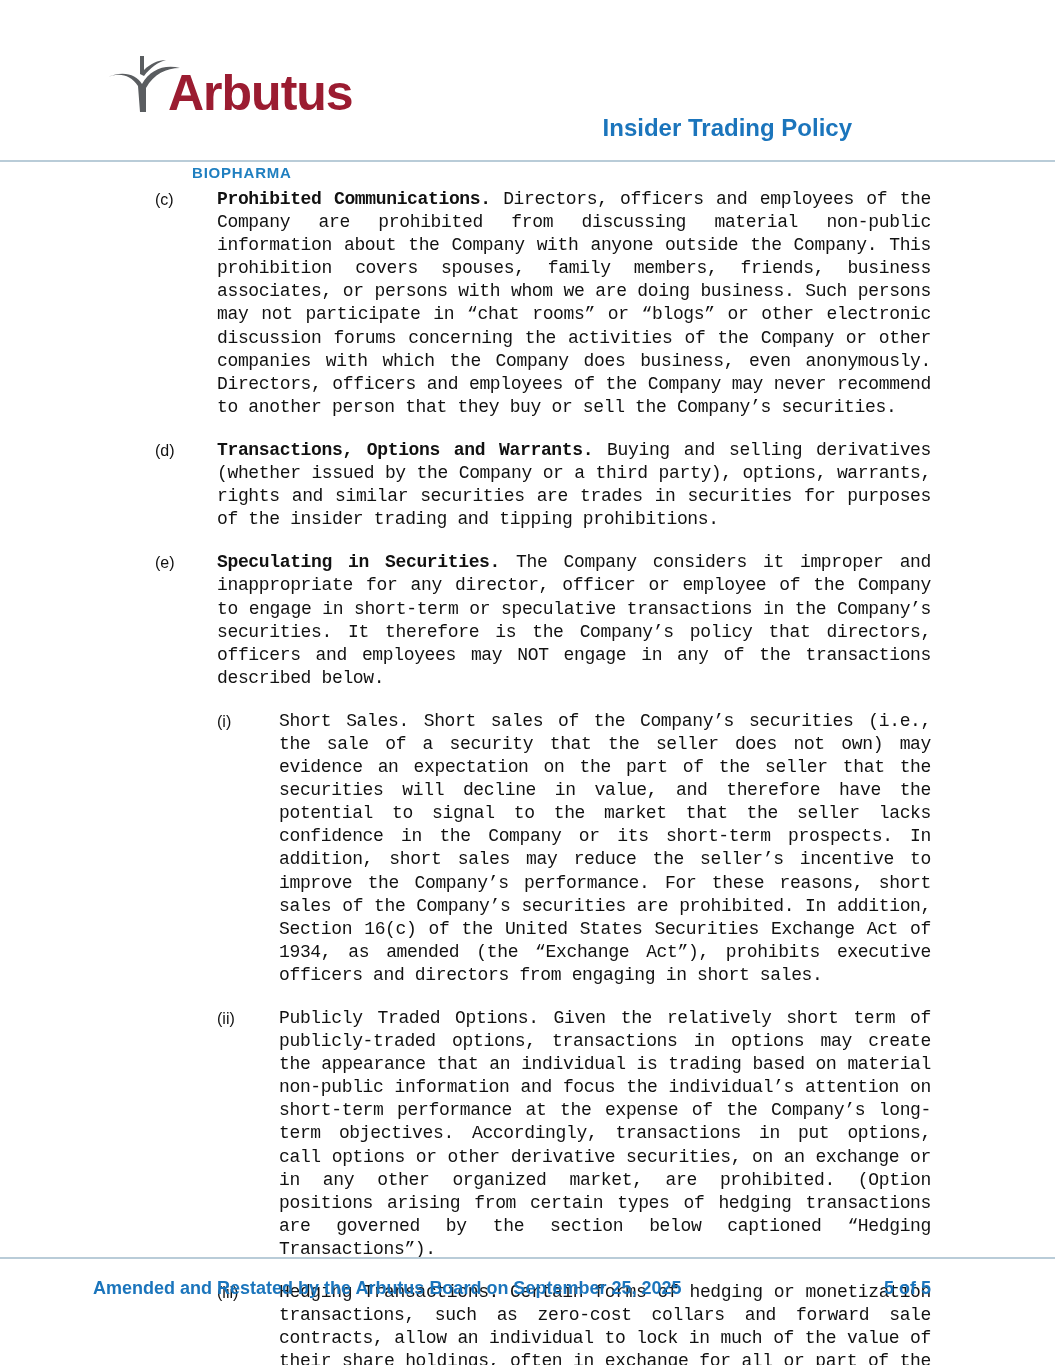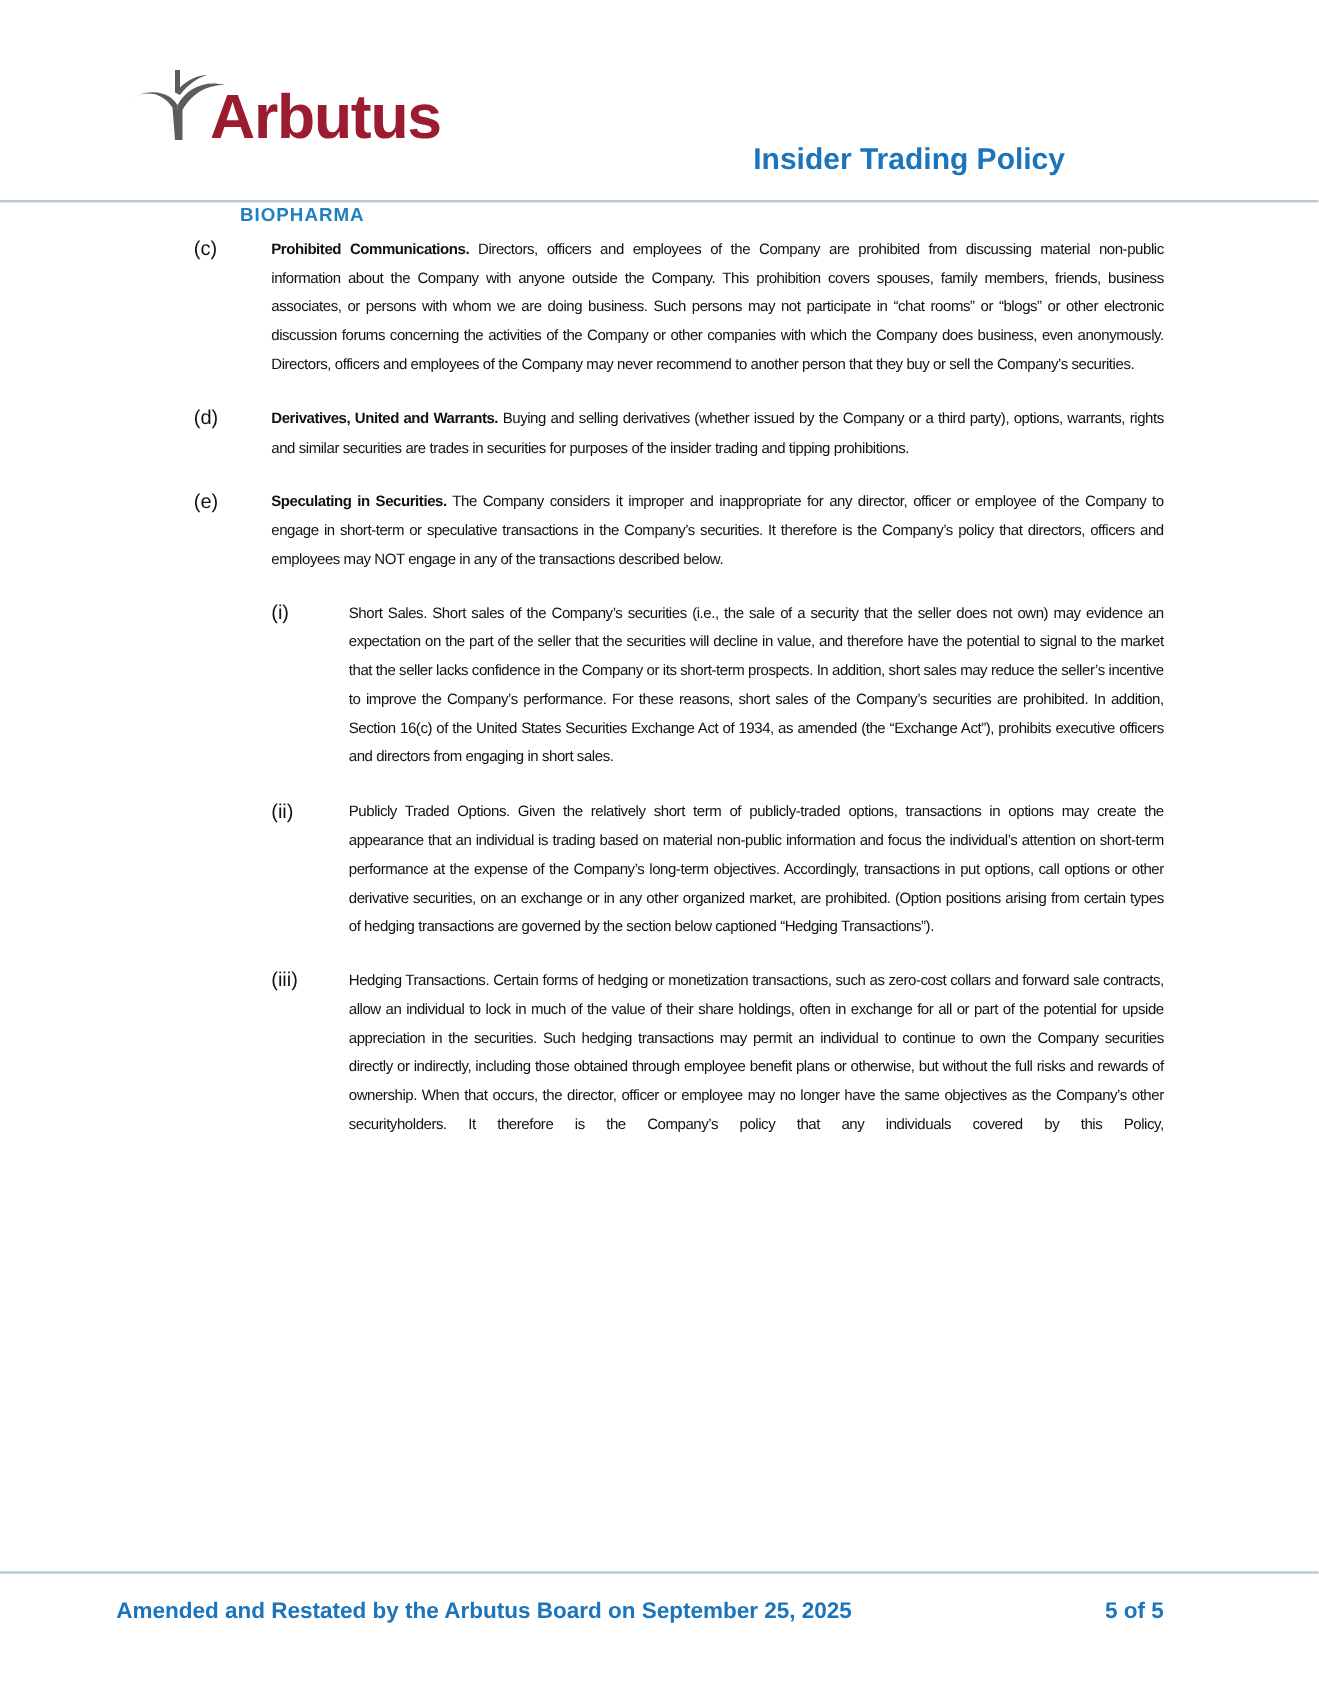--- a/index.html
+++ b/index.html
@@ -12,21 +12,21 @@
   .logo-sub { position: absolute; left: 88px; top: 70px; font-weight: bold; font-size: 15px;
               color: #1f7fc0; letter-spacing: 0.8px; margin-top: 44px; }
   .header-title { position: absolute; right: 108px; top: 114px; font-weight: bold; font-size: 24px;
                   color: #1b75bc; }
   .rule { position: absolute; left: 0; width: 1055px; height: 2px; background: #b9ccd8; }
   .rule.top { top: 160px; }
   .rule.bottom { top: 1257px; }
   .content { position: absolute; left: 0; top: 188px; width: 1055px; }
   .item { position: relative; margin-bottom: 20px; }
   .marker { position: absolute; font-size: 16px; line-height: 23px; }
-  .text { font-size: 12px; line-height: 23.1px; text-align: justify; font-family: Liberation Sans, sans-serif;
+  .text { font-size: 18px; line-height: 23.1px; text-align: justify; font-family: Liberation Mono, monospace;
           letter-spacing: -0.35px; word-spacing: 0px; }
   .lvl1 .marker { left: 155px; }
   .lvl1 .text { margin-left: 217px; width: 714px; }
   .lvl2 .marker { left: 217px; }
   .lvl2 .text { margin-left: 279px; width: 652px; }
   .lead { font-weight: bold; }
   .footer { position: absolute; left: 0; top: 1278px; width: 1055px; }
   .footer-left { position: absolute; left: 93px; font-weight: bold; font-size: 18px; color: #1b75bc; text-align: center; }
   .footer-right { position: absolute; right: 124px; font-weight: bold; font-size: 18px; color: #1b75bc; }
 </style>
@@ -48,21 +48,21 @@
 </div>
 <div class="rule top"></div>
 
 <div class="content">
   <div class="item lvl1">
     <span class="marker">(c)</span>
     <div class="text"><span class="lead">Prohibited Communications.</span><span>  Directors, officers and employees of the Company are prohibited from discussing material non-public information about the Company with anyone outside the Company.  This prohibition covers spouses, family members, friends, business associates, or persons with whom we are doing business.  Such persons may not participate in “chat rooms” or “blogs” or other electronic discussion forums concerning the activities of the Company or other companies with which the Company does business, even anonymously. Directors, officers and employees of the Company may never recommend to another person that they buy or sell the Company’s securities.</span></div>
   </div>
   <div class="item lvl1">
     <span class="marker">(d)</span>
-    <div class="text"><span class="lead">Derivatives, United and Warrants.</span><span>  Buying and selling derivatives (whether issued by the Company or a third party), options, warrants, rights and similar securities are trades in securities for purposes of the insider trading and tipping prohibitions.</span></div>
+    <div class="text"><span class="lead">Transactions, Options and Warrants.</span><span>  Buying and selling derivatives (whether issued by the Company or a third party), options, warrants, rights and similar securities are trades in securities for purposes of the insider trading and tipping prohibitions.</span></div>
   </div>
   <div class="item lvl1">
     <span class="marker">(e)</span>
     <div class="text"><span class="lead">Speculating in Securities.</span><span>  The Company considers it improper and inappropriate for any director, officer or employee of the Company to engage in short-term or speculative transactions in the Company’s securities.  It therefore is the Company’s policy that directors, officers and employees may NOT engage in any of the transactions described below.</span></div>
   </div>
   <div class="item lvl2">
     <span class="marker">(i)</span>
     <div class="text">Short Sales.  Short sales of the Company’s securities (i.e., the sale of a security that the seller does not own) may evidence an expectation on the part of the seller that the securities will decline in value, and therefore have the potential to signal to the market that the seller lacks confidence in the Company or its short-term prospects. In addition, short sales may reduce the seller’s incentive to improve the Company’s performance. For these reasons, short sales of the Company’s securities are prohibited.   In addition, Section 16(c) of the United States Securities Exchange Act of 1934, as amended (the “Exchange Act”), prohibits executive officers and directors from engaging in short sales.</div>
   </div>
   <div class="item lvl2">

